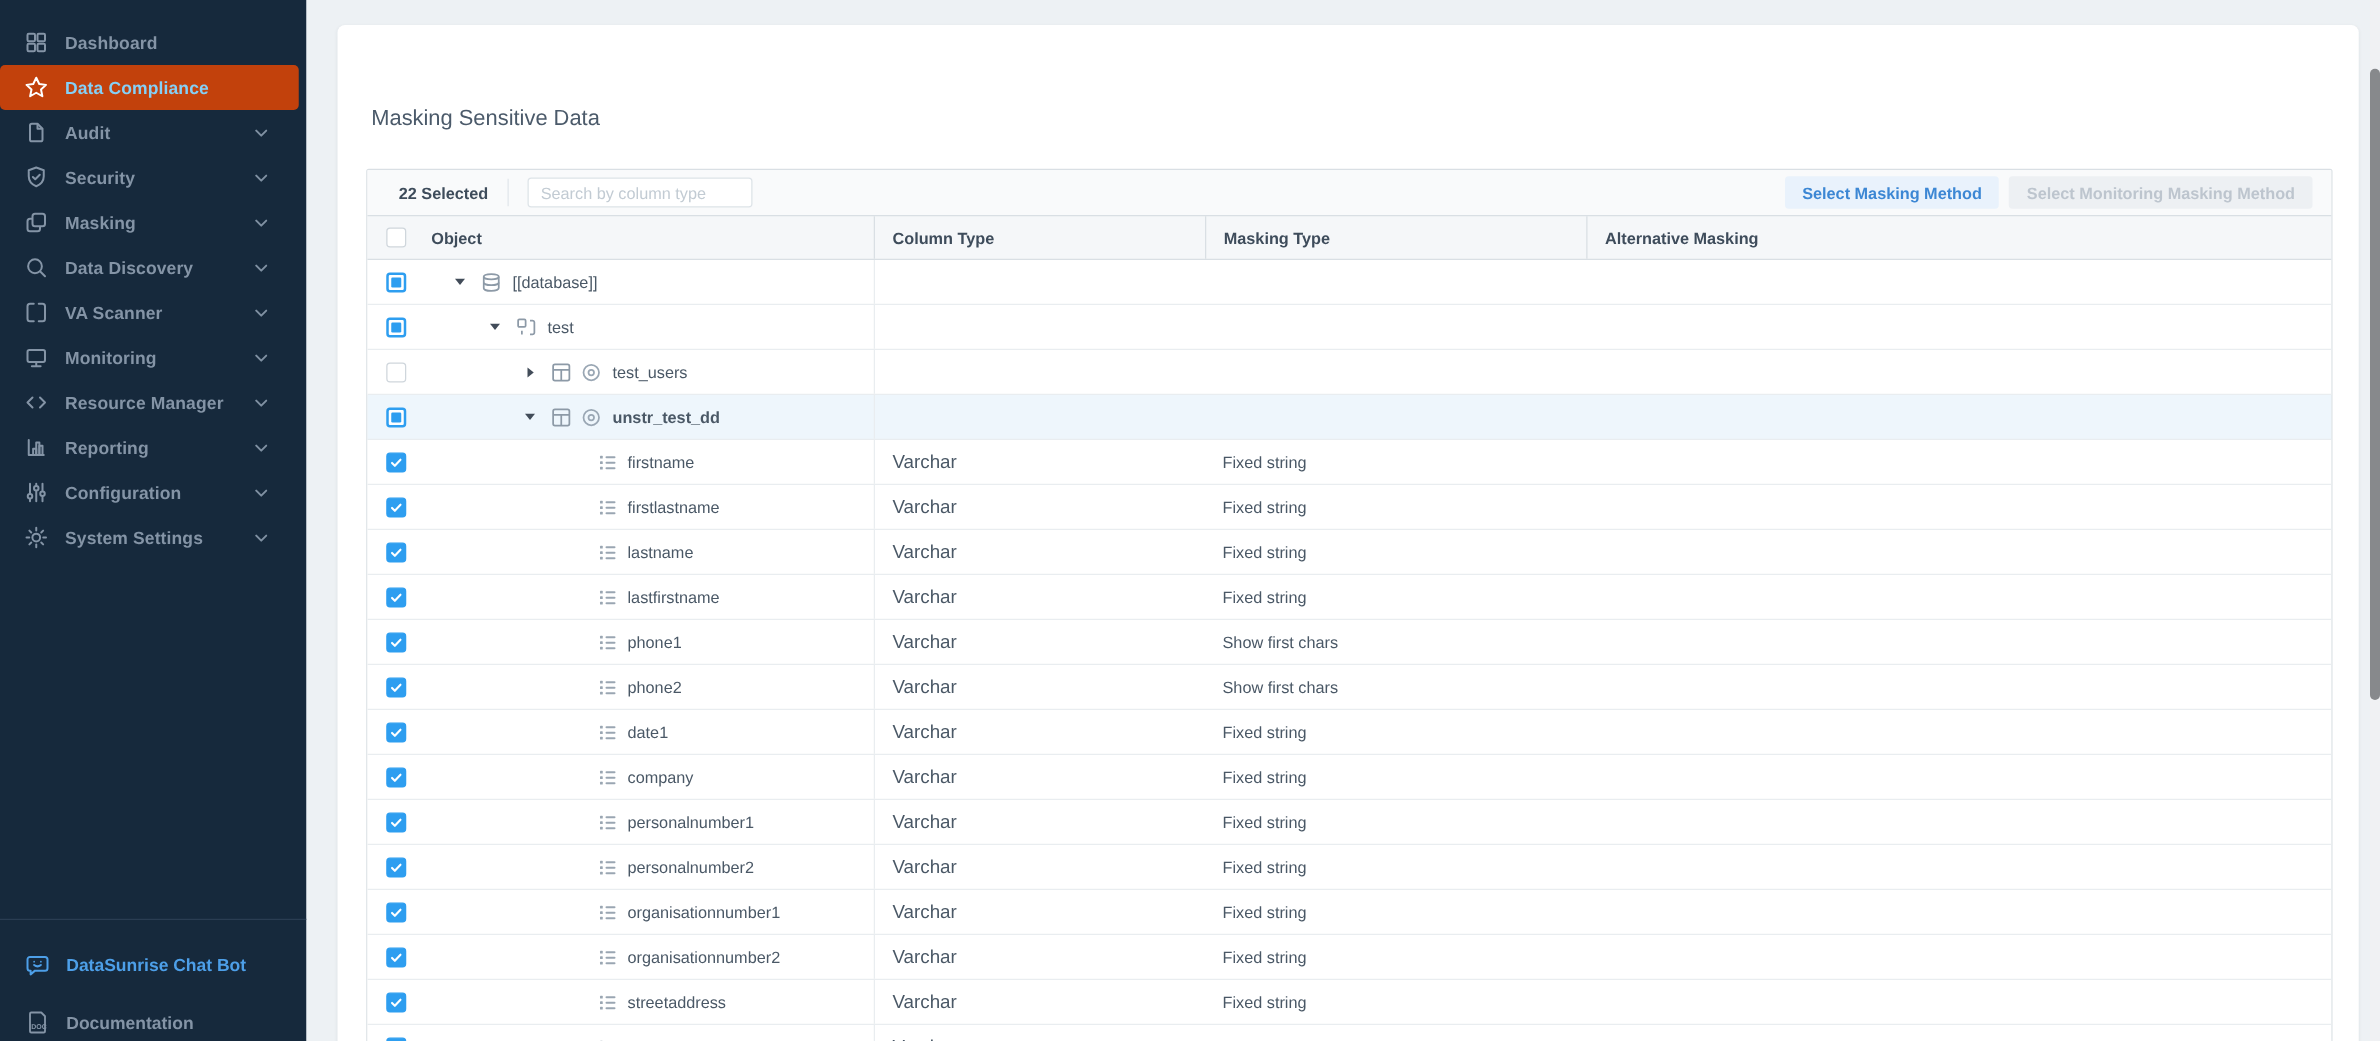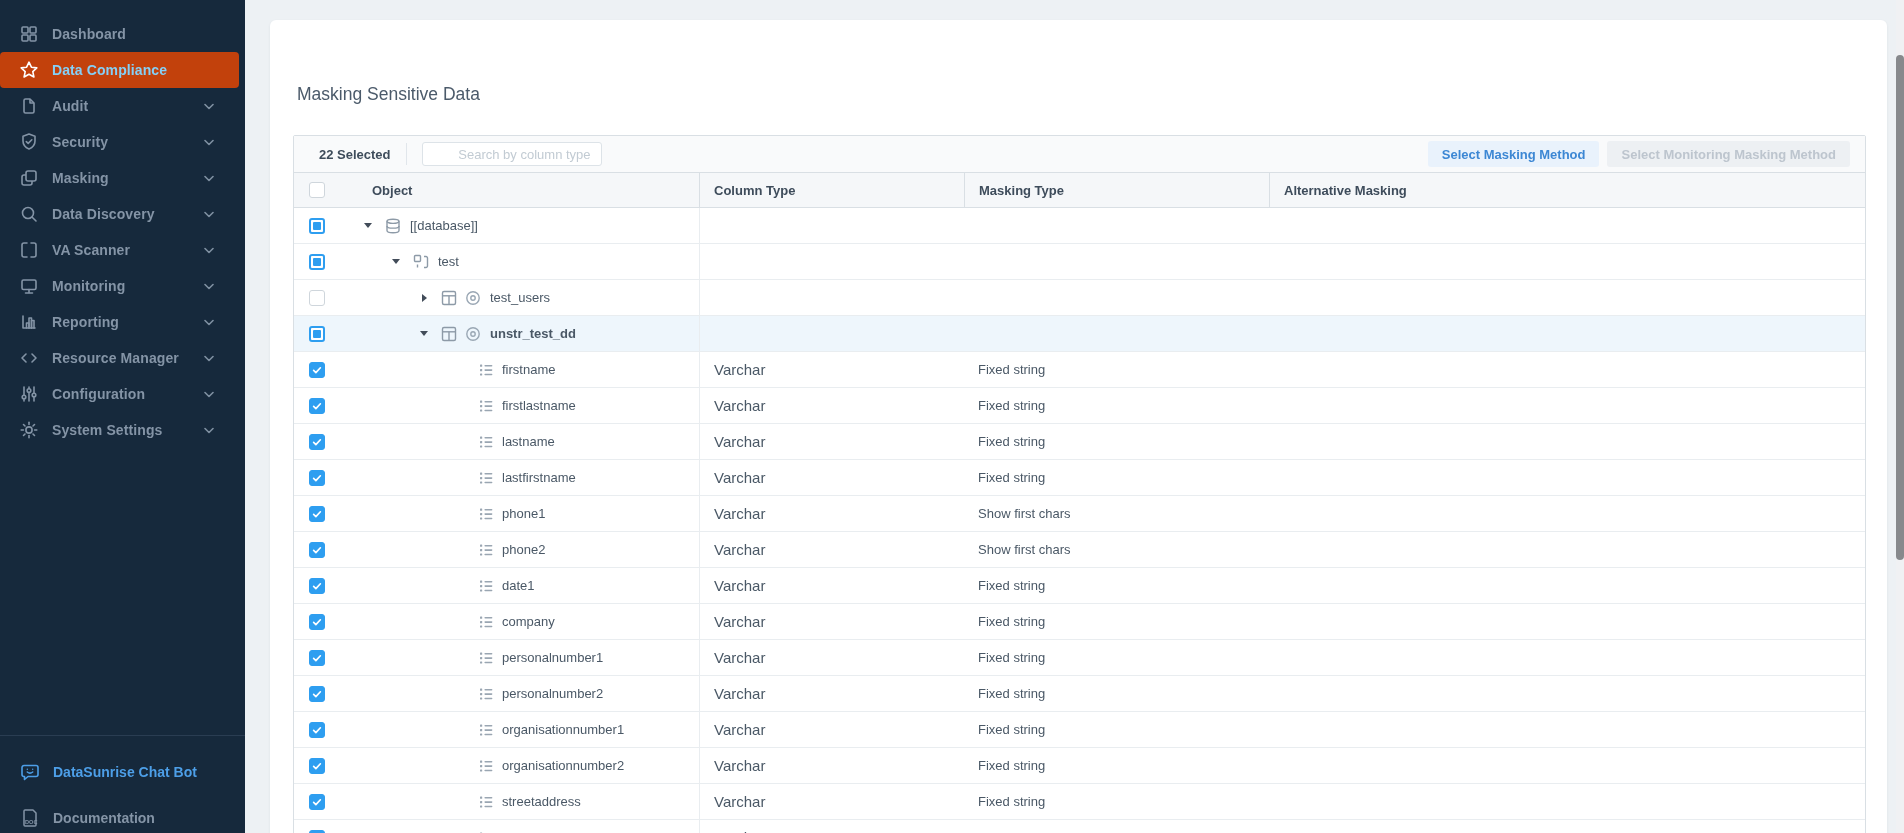--- a/index.html
+++ b/index.html
@@ -30,32 +30,32 @@
   .main { position:absolute; left:245px; top:0; width:1651px; height:833px; background:#edf1f4; }
   .card { position:absolute; left:25px; top:20px; width:1617px; height:880px; background:#ffffff; border-radius:6px 6px 0 0; box-shadow:0 1px 3px rgba(16,36,60,.07); }
   .page-title { position:absolute; left:27px; top:64px; font-size:17.5px; color:#4b5a6a; font-weight:400; }
 
   .table-block { position:absolute; left:23px; top:115px; width:1573px; border:1px solid #d9dfe4; border-radius:2px; background:#fff; }
 
   
   .toolbar { height:36px; background:#f9fafb; display:flex; align-items:center; padding:0 15px 0 25px; }
   .sel-count { font-size:13px; font-weight:700; color:#3e4c5b; }
   .tb-divider { width:1px; height:22px; background:#e1e6eb; margin:0 15px; }
-  .search-input { width:180px; height:24px; border:1px solid #dde3e8; border-radius:3px; font-size:13px; padding:0 10px; color:#4a5866; outline:none; background:#fff; font-family:"Liberation Sans",sans-serif;text-align:right; }
+  .search-input { width:180px; height:24px; border:1px solid #dde3e8; border-radius:3px; font-size:13px; padding:0 10px; color:#4a5866; outline:none; background:#fff; font-family:"Liberation Sans",sans-serif; }
   .search-input::placeholder { color:#c2cbd3; }
   .tb-right { margin-left:auto; display:flex; gap:8px; }
   .btn { height:26px; border:none; border-radius:3px; font-size:13px; font-weight:700; padding:0 14px; cursor:pointer; font-family:"Liberation Sans",sans-serif; }
   .btn-primary { background:#e9f2fc; color:#3c87d4; }
   .btn-secondary { background:#edf0f3; color:#bdc5ce; cursor:default; }
 
   
   .thead { height:36px; display:flex; align-items:stretch; background:#f5f7f9; border-top:1px solid #d9dfe4; border-bottom:1px solid #d9dfe4; }
   .thead .hc { display:flex; align-items:center; font-size:13px; font-weight:700; color:#3e4c5b; }
   .hc1 { width:405px; padding-left:15px; }
-  .hc1 .hlabel { margin-left:47px; }
+  .hc1 .hlabel { margin-left:20px; }
   .hc2 { width:265px; border-left:1px solid #d9dfe4; padding-left:14px; }
   .hc3 { width:305px; border-left:1px solid #d9dfe4; padding-left:14px; }
   .hc4 { flex:1; border-left:1px solid #d9dfe4; padding-left:14px; }
 
   
   .trow { height:36px; display:flex; align-items:stretch; border-bottom:1px solid #e9edf0; background:#fff; }
   .trow.highlight { background:#eef6fc;font-weight:bold; }
   .c1 { width:405px; display:flex; align-items:center; padding-left:15px; }
   .c2 { width:265px; display:flex; align-items:center; border-left:1px solid #e9edf0; padding-left:14px; font-size:15px; color:#4a5866; }
   .c3 { width:305px; display:flex; align-items:center; padding-left:14px; font-size:13px; color:#4a5866; }
@@ -183,39 +183,39 @@
           </svg>
         </span>
     <span class="nav-label">Monitoring</span>
     <svg class="chev" width="10" height="7" viewBox="0 0 10 7" fill="none">
           <polyline points="1,1.5 5,5.5 9,1.5" stroke="#7f90a2" stroke-width="1.6" stroke-linecap="round" stroke-linejoin="round"></polyline>
         </svg>
   </div>
       <div class="nav-item has-chevron">
     <span class="nav-icon">
           <svg width="20" height="20" viewBox="0 0 20 20" fill="none" stroke-width="1.6" stroke-linecap="round" stroke-linejoin="round">
+            <polyline points="7,6 3,10 7,14"></polyline>
+            <polyline points="13,6 17,10 13,14"></polyline>
+          </svg>
+        </span>
+    <span class="nav-label">Resource Manager</span>
+    <svg class="chev" width="10" height="7" viewBox="0 0 10 7" fill="none">
+          <polyline points="1,1.5 5,5.5 9,1.5" stroke="#7f90a2" stroke-width="1.6" stroke-linecap="round" stroke-linejoin="round"></polyline>
+        </svg>
+  </div>
+      <div class="nav-item has-chevron">
+    <span class="nav-icon">
+          <svg width="20" height="20" viewBox="0 0 20 20" fill="none" stroke-width="1.6" stroke-linecap="round" stroke-linejoin="round">
             <path d="M4 4v12h12"></path>
             <path d="M7.5 16v-5h2.5v5"></path>
             <path d="M10 16V6h2.5v10"></path>
             <path d="M12.5 16v-7.5H15V16"></path>
           </svg>
         </span>
     <span class="nav-label">Reporting</span>
-    <svg class="chev" width="10" height="7" viewBox="0 0 10 7" fill="none">
-          <polyline points="1,1.5 5,5.5 9,1.5" stroke="#7f90a2" stroke-width="1.6" stroke-linecap="round" stroke-linejoin="round"></polyline>
-        </svg>
-  </div>
-      <div class="nav-item has-chevron">
-    <span class="nav-icon">
-          <svg width="20" height="20" viewBox="0 0 20 20" fill="none" stroke-width="1.6" stroke-linecap="round" stroke-linejoin="round">
-            <polyline points="7,6 3,10 7,14"></polyline>
-            <polyline points="13,6 17,10 13,14"></polyline>
-          </svg>
-        </span>
-    <span class="nav-label">Resource Manager</span>
     <svg class="chev" width="10" height="7" viewBox="0 0 10 7" fill="none">
           <polyline points="1,1.5 5,5.5 9,1.5" stroke="#7f90a2" stroke-width="1.6" stroke-linecap="round" stroke-linejoin="round"></polyline>
         </svg>
   </div>
       <div class="nav-item has-chevron">
     <span class="nav-icon">
           <svg width="20" height="20" viewBox="0 0 20 20" fill="none" stroke-width="1.6" stroke-linecap="round">
             <line x1="5" y1="3" x2="5" y2="17"></line>
             <line x1="10" y1="3" x2="10" y2="17"></line>
             <line x1="15" y1="3" x2="15" y2="17"></line>

